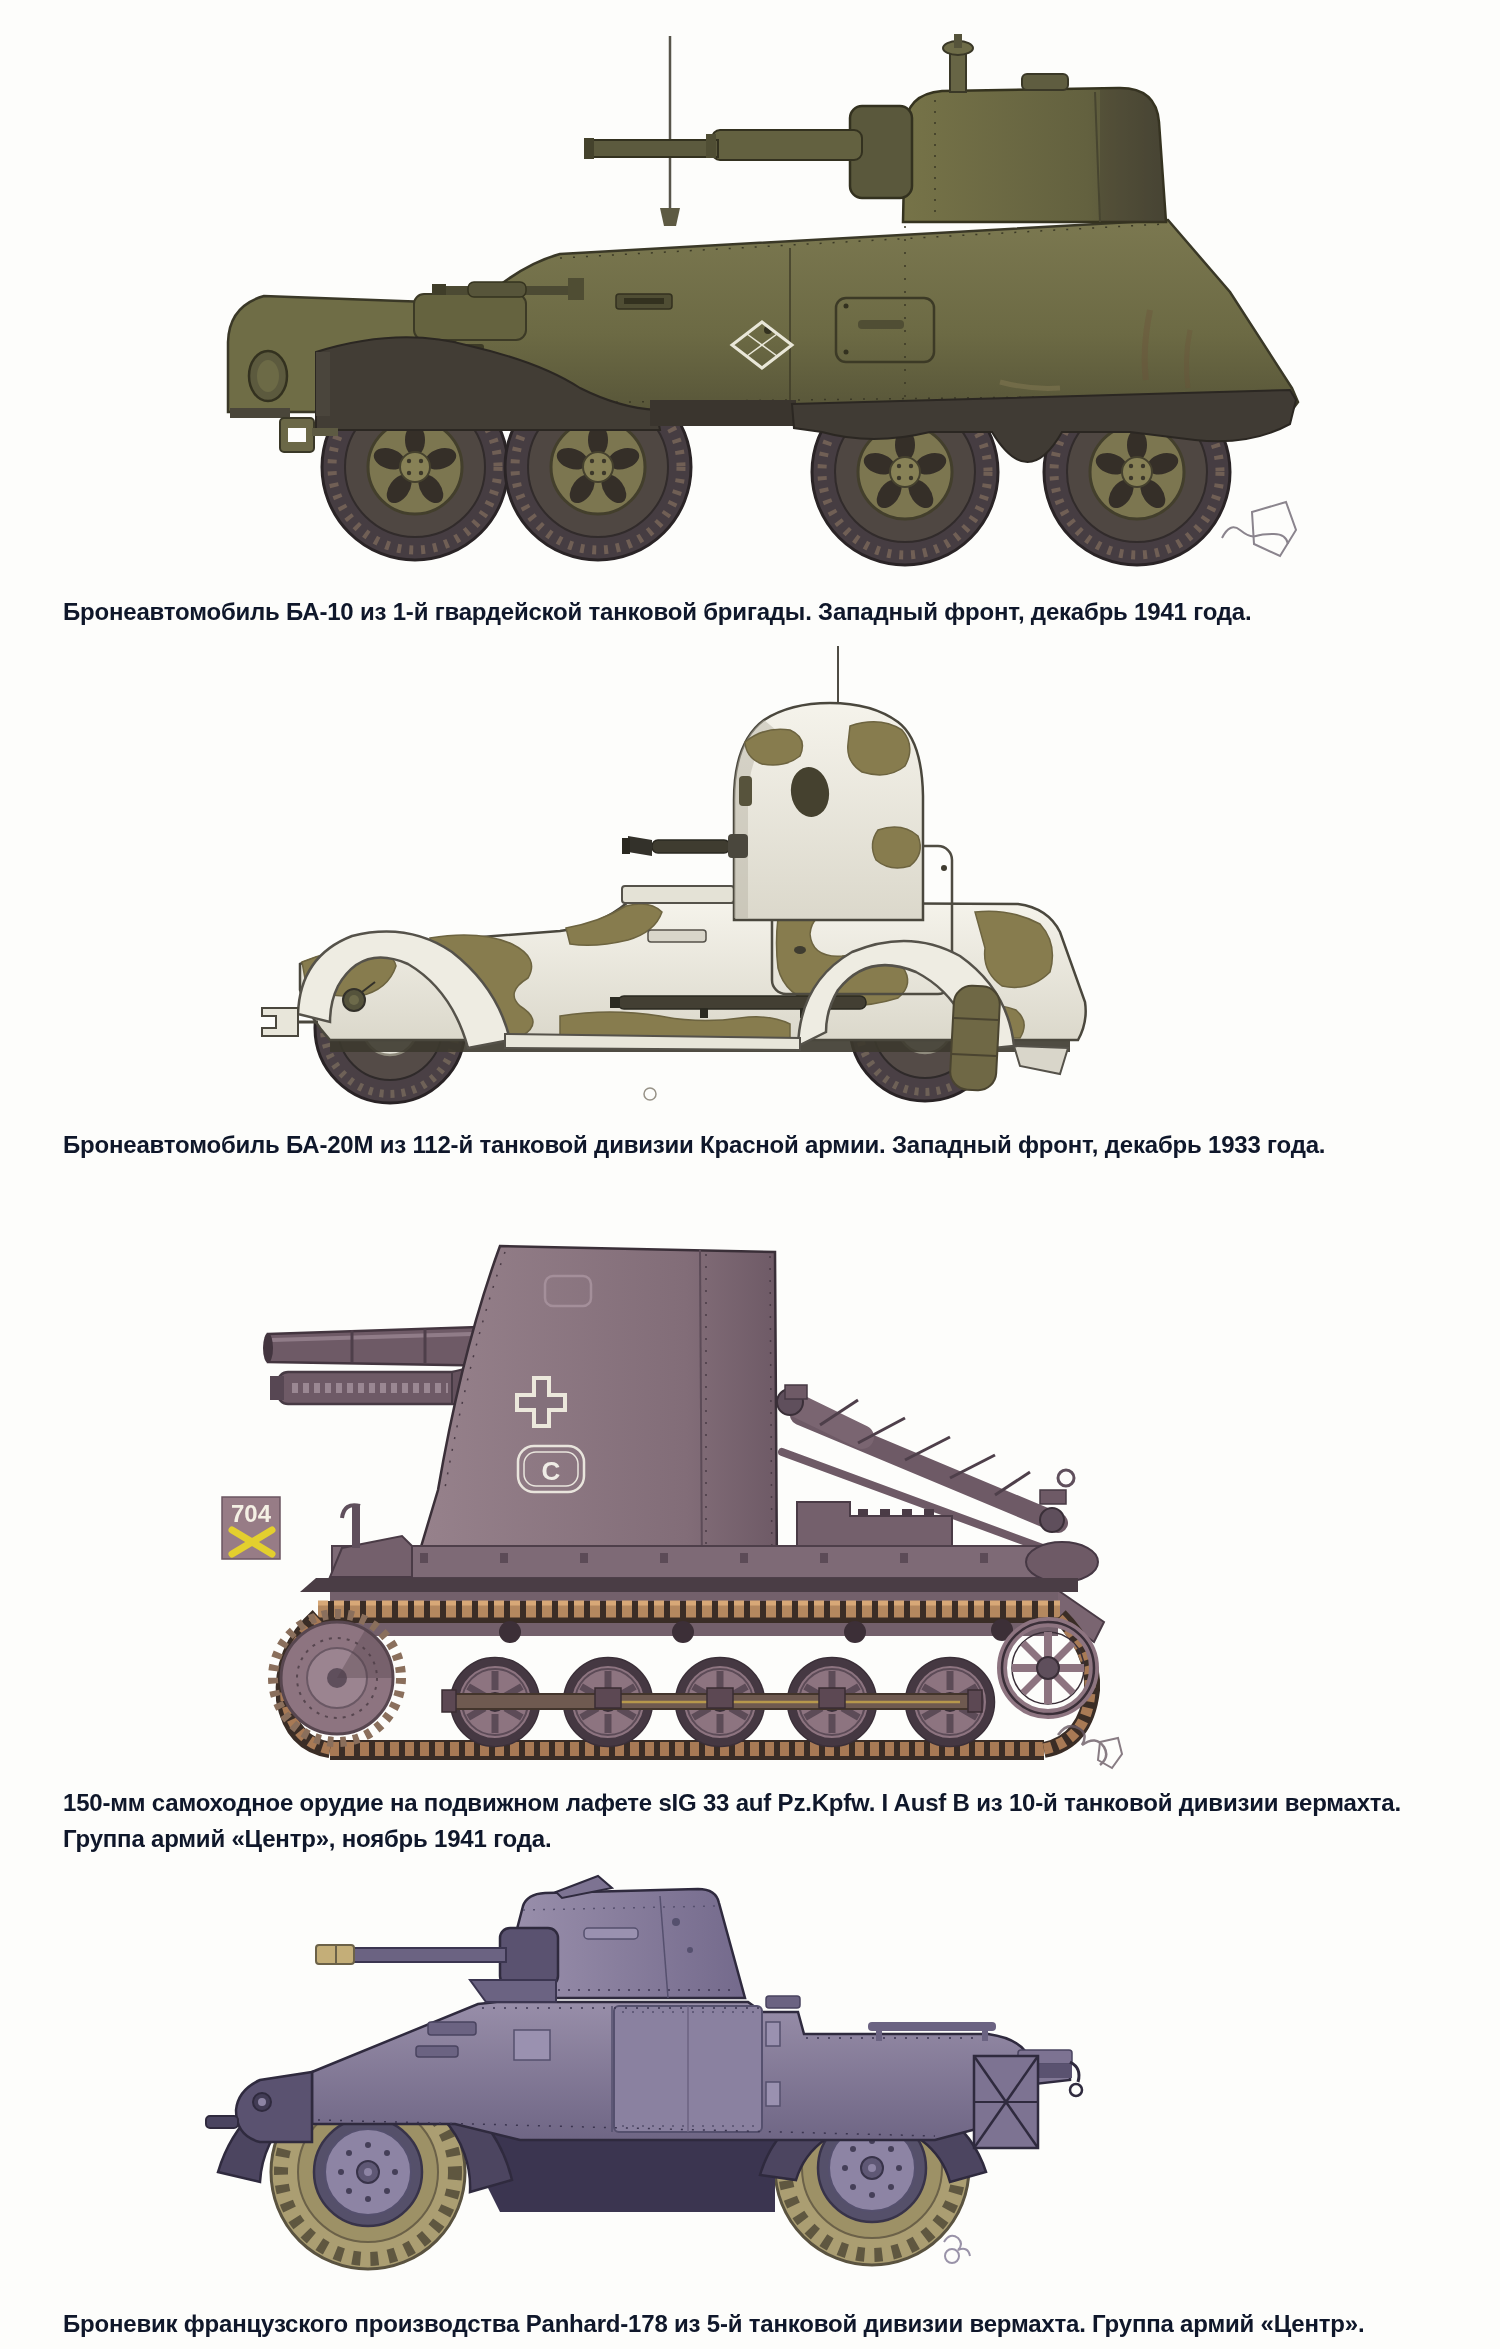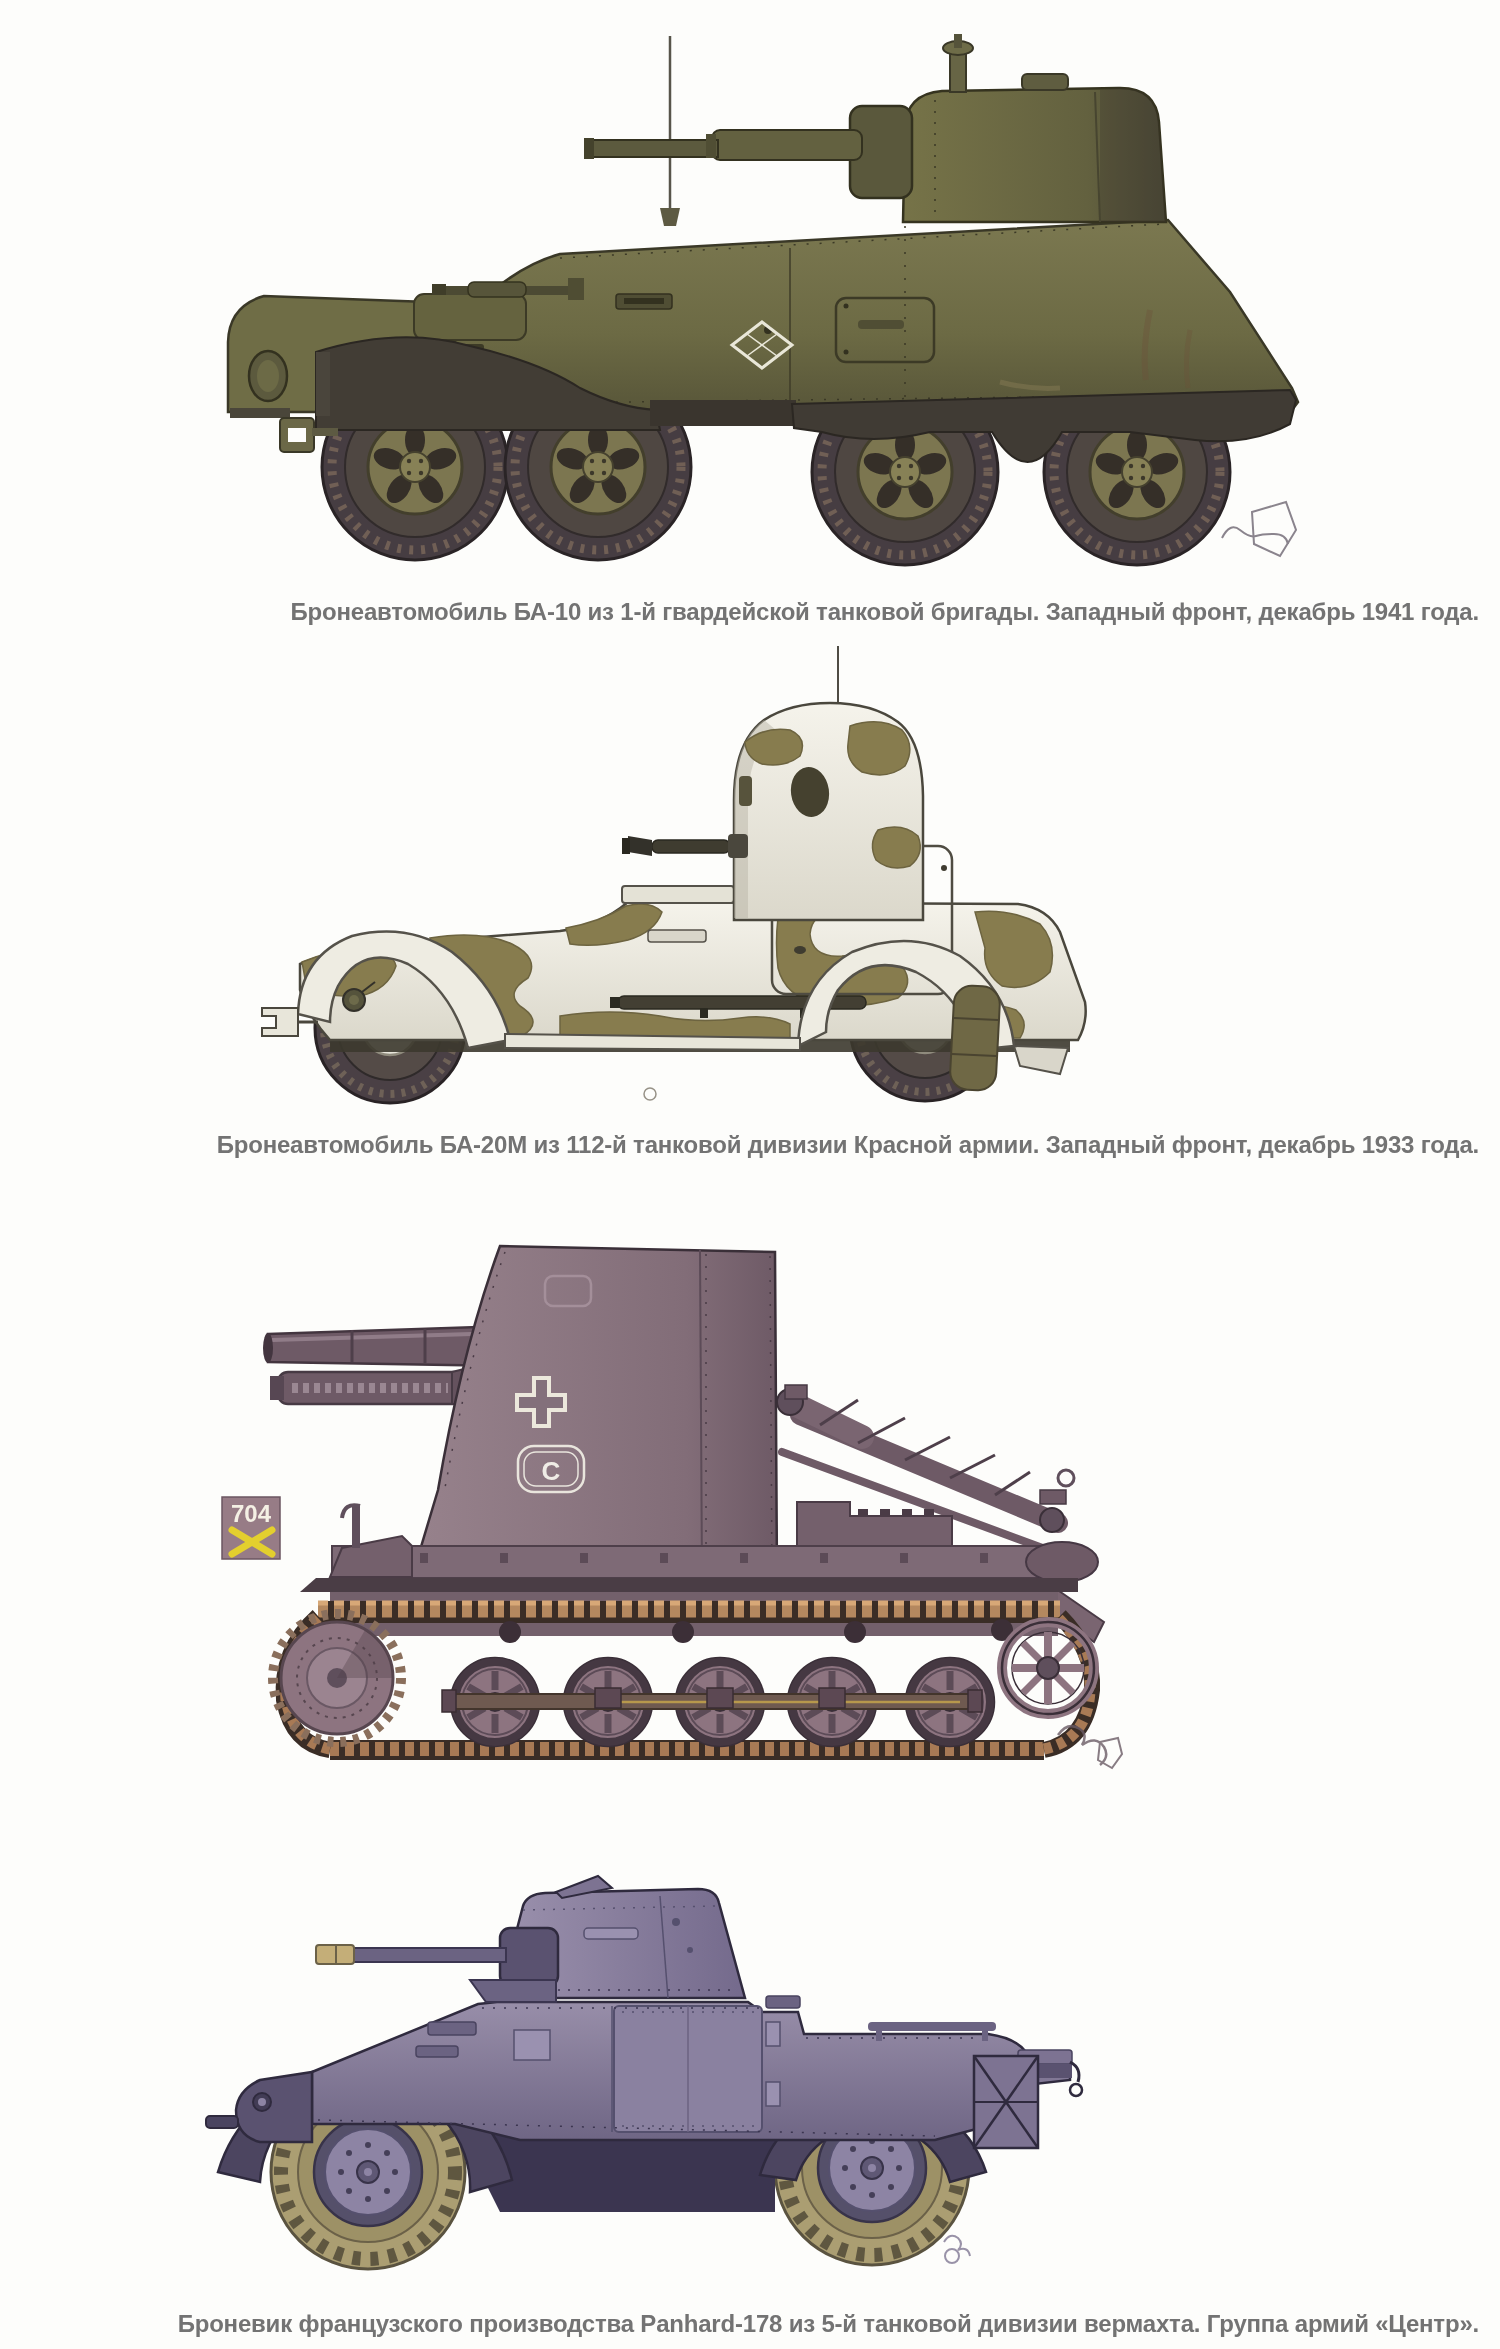--- a/index.html
+++ b/index.html
@@ -1,22 +1,22 @@
 <!DOCTYPE html>
 <html><head>
 <meta charset="utf-8">
 <style>
   html,body{margin:0;padding:0;}
   body{background:#ffffff;}
   #page{position:relative;width:1500px;height:2349px;background:#fdfdfb;overflow:hidden;
         font-family:"Liberation Sans",sans-serif;}
   #art{position:absolute;left:0;top:0;}
-  .caption{position:absolute;left:55px;width:1424px;
+  .caption{position:absolute;left:63px;width:1424px;
            font:700 24px/36px "Liberation Sans",sans-serif;
-           color:#737373;letter-spacing:-0.2px;text-align:right;}
+           color:#0f172a;letter-spacing:-0.2px;}
   svg text{font-family:"Liberation Sans",sans-serif;font-weight:700;}
 </style>
 </head>
 <body>
 
 <div id="page">
 
 <svg id="art" width="1500" height="2349" viewBox="0 0 1500 2349" xmlns="http://www.w3.org/2000/svg">
 <defs>
   <linearGradient id="gOlive" x1="0" y1="0" x2="0" y2="1">
@@ -488,15 +488,16 @@
 
   <g opacity="0.7">
     <path d="M944,2242 q6,-10 14,-4 q6,6 0,12 q10,-4 12,6" fill="none" stroke="#6f6685" stroke-width="2"></path>
     <circle cx="952" cy="2256" r="7" fill="none" stroke="#6f6685" stroke-width="2"></circle>
   </g>
 </g>
 </svg>
 
 <div class="caption" style="top:594px">Бронеавтомобиль БА-10 из 1-й гвардейской танковой бригады. Западный фронт, декабрь 1941 года.</div>
 <div class="caption" style="top:1127px">Бронеавтомобиль БА-20М из 112-й танковой дивизии Красной армии. Западный фронт, декабрь 1933 года.</div>
+<div class="caption" style="top:1785px">150-мм самоходное орудие на подвижном лафете sIG 33 auf Pz.Kpfw. I Ausf B из 10-й танковой дивизии вермахта. Группа армий «Центр», ноябрь 1941 года.</div>
 <div class="caption" style="top:2306px">Броневик французского производства Panhard-178 из 5-й танковой дивизии вермахта. Группа армий «Центр».</div>
 
 </div>
 
 </body></html>

